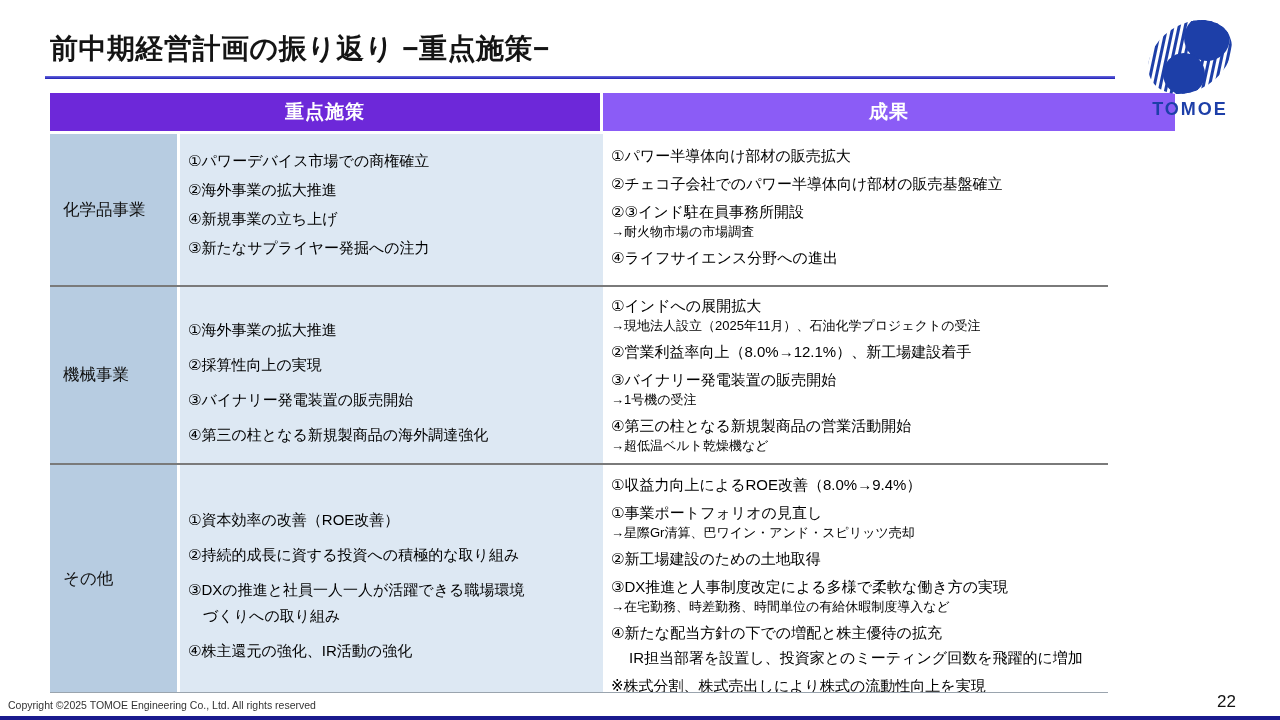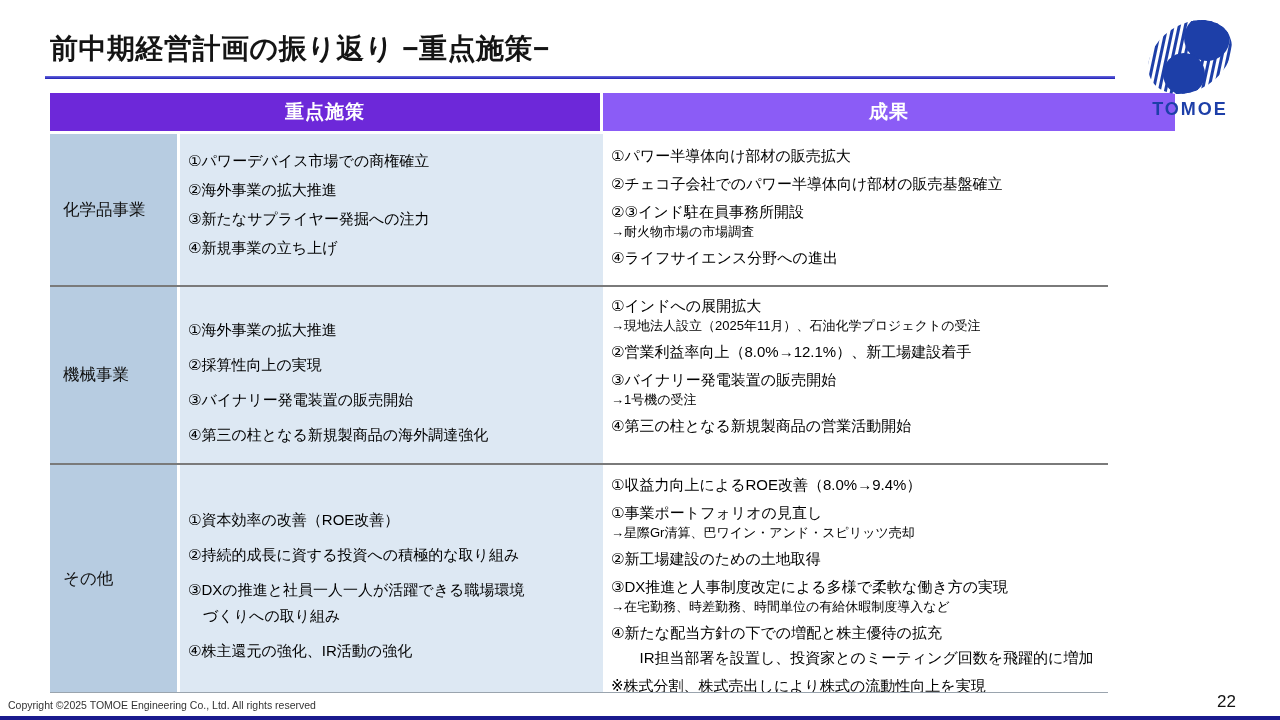--- a/index.html
+++ b/index.html
@@ -31,21 +31,21 @@
     position:absolute;left:130px;top:0;bottom:0;width:470px;background:#dde8f3;
     box-sizing:border-box;padding:8px 10px 0 8px;
   }
   .cell-results{
     position:absolute;left:553px;top:0;bottom:0;width:505px;background:#ffffff;
     box-sizing:border-box;padding:4px 4px 0 8px;overflow:hidden;
   }
   .m{font-size:15px;line-height:20px;margin-top:9px;white-space:nowrap;}
   .s{font-size:13px;line-height:16px;margin-top:2px;white-space:nowrap;}
   .c{font-size:15px;line-height:20px;margin-top:6px;padding-left:15px;white-space:nowrap;}
-  .i{font-size:15px;line-height:20px;margin-top:5px;padding-left:18px;white-space:nowrap;text-align:center;}
+  .i{font-size:15px;line-height:20px;margin-top:5px;padding-left:18px;white-space:nowrap;}
   .cell-results .m{margin-top:8px;}
   .row2 .cell-measures{padding-top:18px;}
   .row3 .cell-measures{padding-top:30px;}
   .row2 .cell-measures .m,.row3 .cell-measures .m{margin-top:15px;}
   .row2 .cell-results{padding-top:1px;}
   .row3 .cell-results{padding-top:2px;}
   .sep{position:absolute;left:50px;width:1058px;background:#7a7a7a;}
   .sep1{top:285px;height:2px;}
   .sep2{top:463px;height:2px;}
   .sep3{top:692px;height:1px;background:#9aa4ae;}
@@ -64,22 +64,22 @@
 
   <div class="hdr hdr-measures">重点施策</div>
   <div class="hdr hdr-results">成果</div>
 
   <div>
   <div class="row row1" style="top: 134px; height: 151px;">
     <div class="cell-label">化学品事業</div>
     <div class="cell-measures">
           <div class="m">①パワーデバイス市場での商権確立</div>
           <div class="m">②海外事業の拡大推進</div>
+          <div class="m">④新規事業の立ち上げ</div>
           <div class="m">③新たなサプライヤー発掘への注力</div>
-          <div class="m">④新規事業の立ち上げ</div>
         </div>
     <div class="cell-results">
           <div class="m">①パワー半導体向け部材の販売拡大</div>
           <div class="m">②チェコ子会社でのパワー半導体向け部材の販売基盤確立</div>
           <div class="m">②③インド駐在員事務所開設</div>
           <div class="s">→耐火物市場の市場調査</div>
           <div class="m">④ライフサイエンス分野への進出</div>
         </div>
   </div>
 
@@ -91,20 +91,21 @@
           <div class="m">③バイナリー発電装置の販売開始</div>
           <div class="m">④第三の柱となる新規製商品の海外調達強化</div>
         </div>
     <div class="cell-results">
           <div class="m">①インドへの展開拡大</div>
           <div class="s">→現地法人設立（2025年11月）、石油化学プロジェクトの受注</div>
           <div class="m">②営業利益率向上（8.0%→12.1%）、新工場建設着手</div>
           <div class="m">③バイナリー発電装置の販売開始</div>
           <div class="s">→1号機の受注</div>
           <div class="m">④第三の柱となる新規製商品の営業活動開始</div>
+          <div class="s">→超低温ベルト乾燥機など</div>
         </div>
   </div>
 
   <div class="row row3" style="top: 465px; height: 227px;">
     <div class="cell-label">その他</div>
     <div class="cell-measures">
           <div class="m">①資本効率の改善（ROE改善）</div>
           <div class="m">②持続的成長に資する投資への積極的な取り組み</div>
           <div class="m">③DXの推進と社員一人一人が活躍できる職場環境</div>
           <div class="c">づくりへの取り組み</div>

